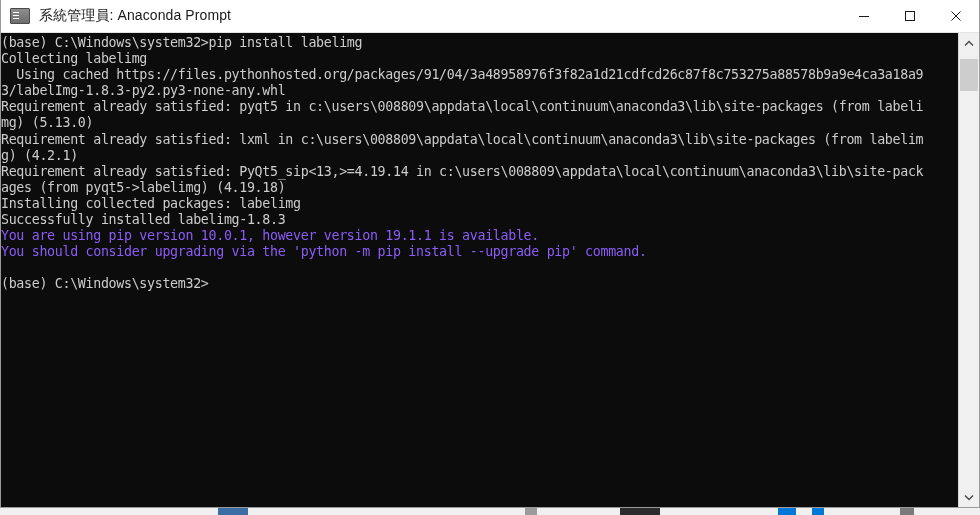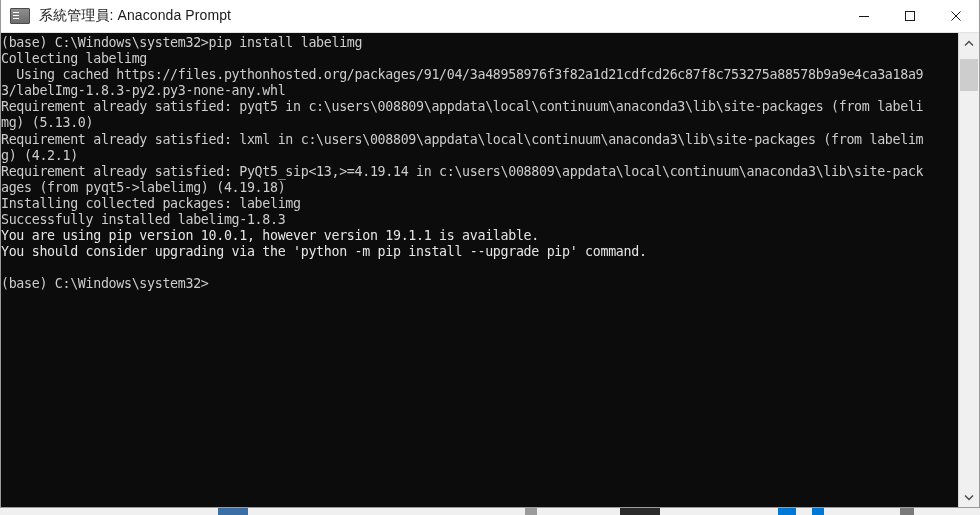--- a/index.html
+++ b/index.html
@@ -133,21 +133,21 @@
     line-height: 16.1px;
     letter-spacing: -0.32px;
     white-space: pre;
   }
   .cline {
     height: 16.1px;
     white-space: pre;
     overflow: hidden;
   }
   .c-white  { color: #cccccc; }
-  .c-yellow { color: #e5e5e5; }
+  .c-yellow { color: #8b5cf6; }
 
   
   #console-scrollbar {
     width: 21px;
     min-width: 21px;
     background: #f0f0f0;
     border-left: 1px solid #d8d8d8;
     box-sizing: border-box;
     position: relative;
     display: flex;

